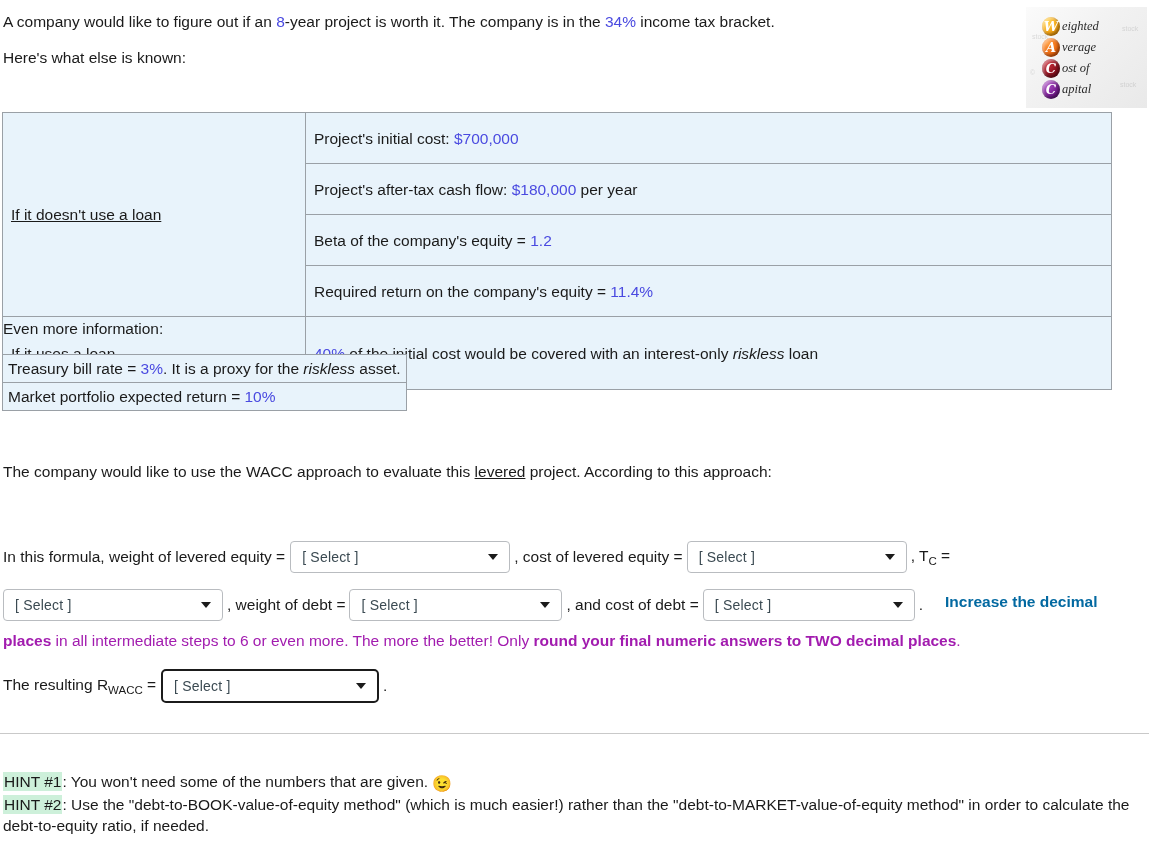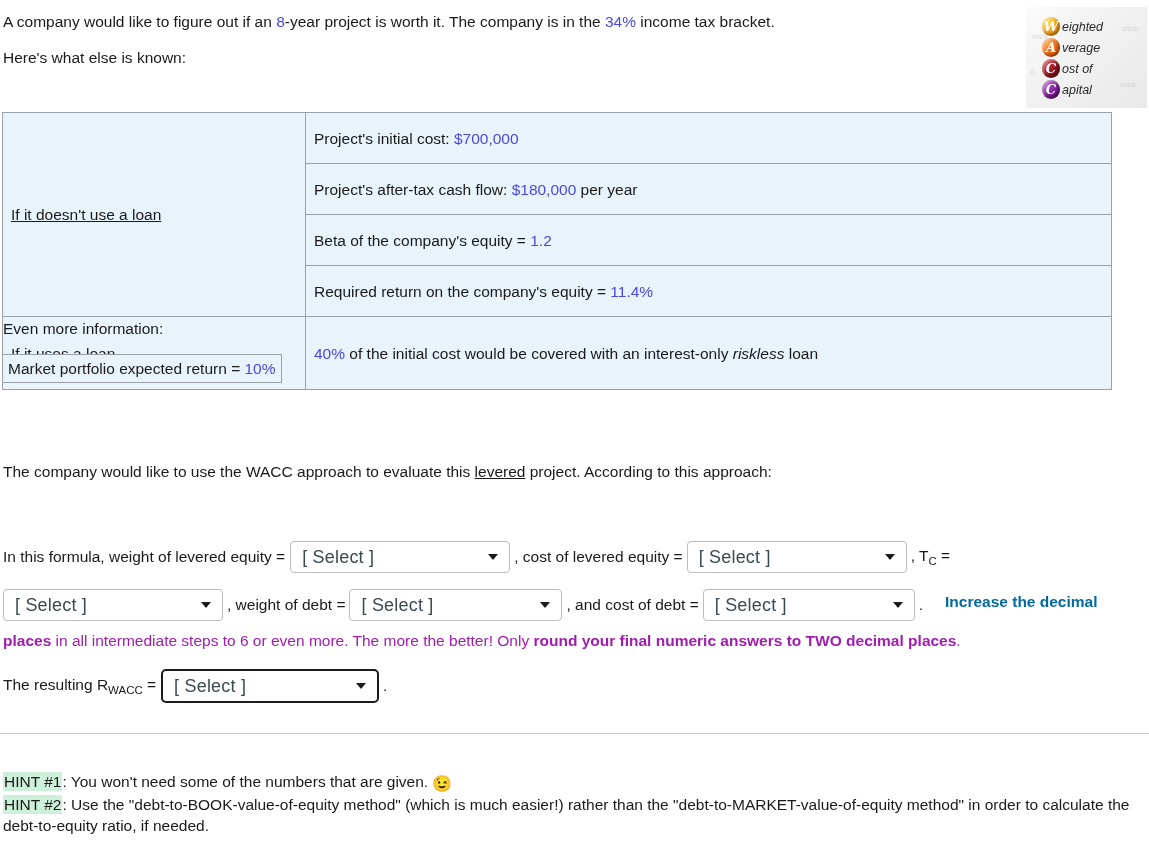--- a/index.html
+++ b/index.html
@@ -67,21 +67,21 @@
     align-items: center;
     justify-content: center;
     box-shadow: inset -2px -2px 3px rgba(0,0,0,.35), inset 2px 2px 3px rgba(255,255,255,.45);
     flex: none;
   }
   .ball-w { background: radial-gradient(circle at 32% 28%, #ffd24a 0%, #f5a515 55%, #d98200 100%); }
   .ball-a { background: radial-gradient(circle at 32% 28%, #ff9a3c 0%, #ef6c12 55%, #c24400 100%); }
   .ball-c1 { background: radial-gradient(circle at 32% 28%, #c52e3a 0%, #8e1220 55%, #5c0713 100%); }
   .ball-c2 { background: radial-gradient(circle at 32% 28%, #a64bbf 0%, #7a1d94 55%, #4d0d62 100%); }
   .logo-word {
-    font-family: Liberation Sans, sans-serif;
+    font-family: Liberation Serif, serif;
     font-style: italic;
     font-size: 12.5px;
     color: #2a2a2a;
     margin-left: 2px;
     white-space: nowrap;
   }
   .logo-wm {
     position: absolute;
     color: rgba(150,150,150,.30);
     font-size: 7px;
@@ -172,21 +172,21 @@
     height: 32px;
     box-sizing: border-box;
     cursor: pointer;
     vertical-align: middle;
   }
   .dd .dd-text {
     position: absolute;
     left: 11px;
     top: 50%;
     transform: translateY(-50%);
-    font-size: 18px;
+    font-size: 14px;
     color: #3b4a52;
     letter-spacing: .2px;
   }
   .dd .dd-arrow {
     position: absolute;
     right: 11px;
     top: 50%;
     transform: translateY(-50%);
     width: 0; height: 0;
     border-left: 5px solid transparent;
@@ -303,20 +303,23 @@
       <td class="lbl" style="height:44px;"><span>If it uses a loan</span></td>
       <td><span class="blue">40%</span><span> of the initial cost would be covered with an interest-only </span><span class="ital">riskless</span><span> loan</span></td>
     </tr>
   </tbody>
     </table>
 
   <div class="evenmore">Even more information:</div>
 
   <table class="smalltbl">
     <tbody>
+        <tr>
+      <td><span>Treasury bill rate = </span><span class="blue">3%</span><span>. It is a proxy for the </span><span class="ital">riskless</span><span> asset.</span></td>
+    </tr>
     <tr>
       <td><span>Market portfolio expected return = </span><span class="blue">10%</span></td>
     </tr>
   </tbody>
     </table>
 
   <div class="approach"><span>The company would like to use the WACC approach to evaluate this </span><span class="uline">levered</span><span> project. According to this approach:</span></div>
 
 
   <div class="selrow1">

